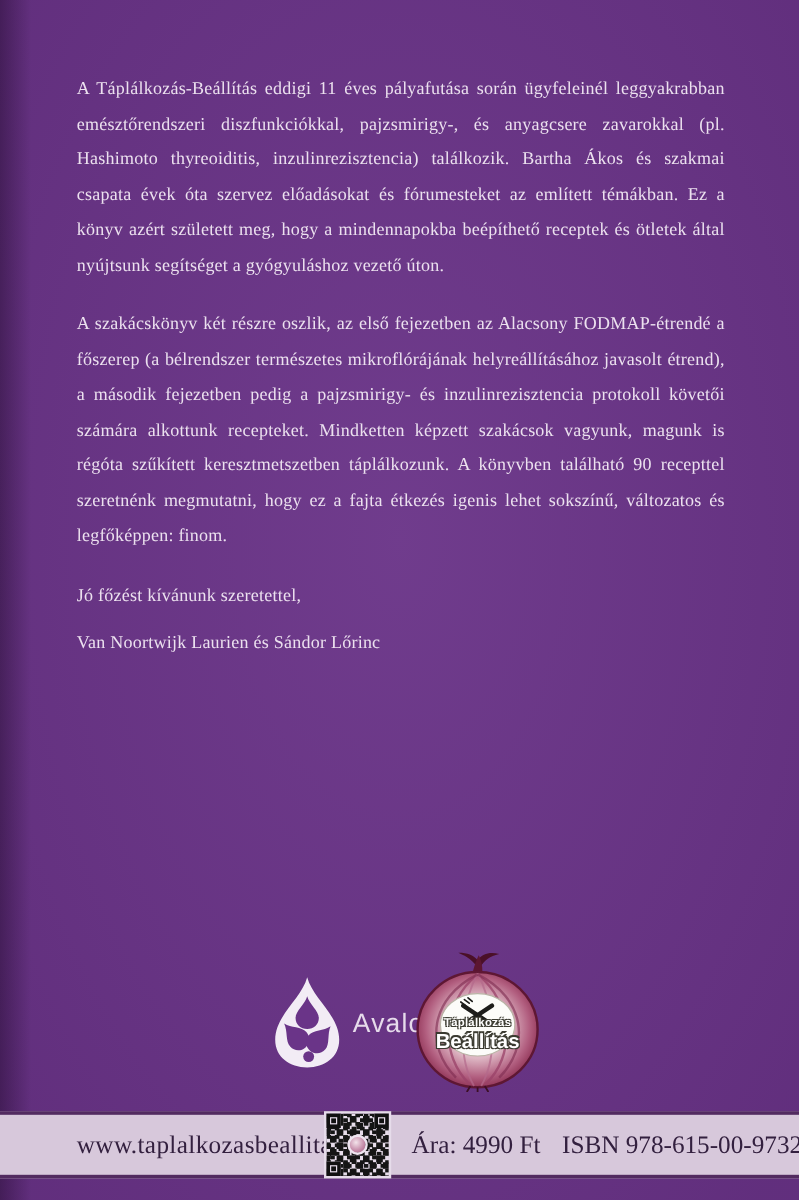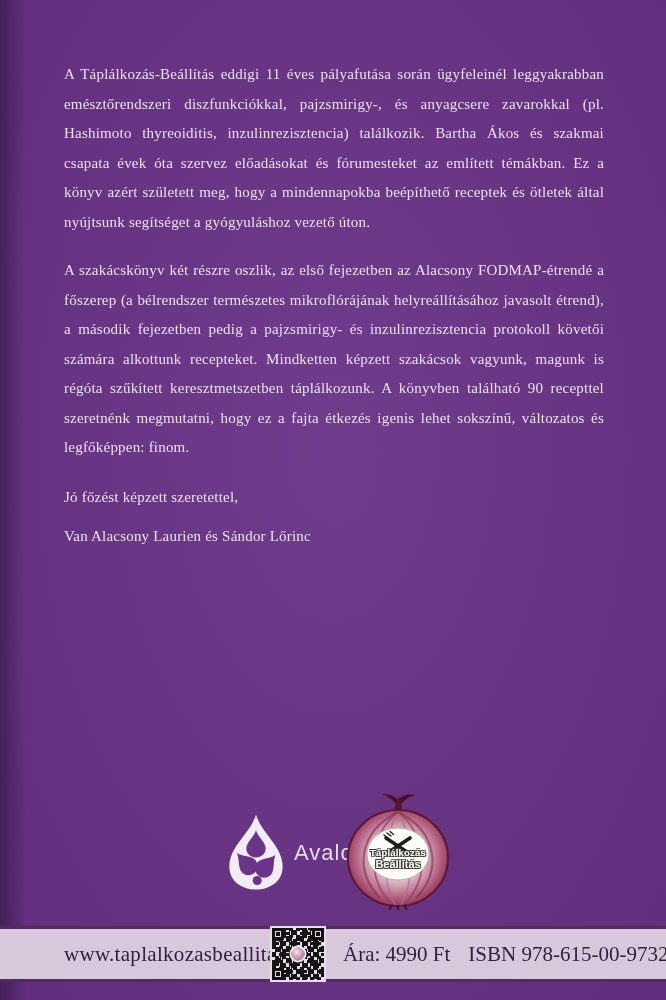--- a/index.html
+++ b/index.html
@@ -43,21 +43,21 @@
   }
   .onion-logo{position:absolute;left:342px;top:0px;width:112px;height:118px;}
   .onion-logo svg{position:absolute;left:0;top:0;}
   .badge-text{
     position:absolute;left:0;width:112px;text-align:center;
     font-family:Liberation Sans, sans-serif;color:#ffffff;
     text-shadow:-1px -1px 0 #3a3a30,1px -1px 0 #3a3a30,-1px 1px 0 #3a3a30,1px 1px 0 #3a3a30;
     line-height:1;white-space:nowrap;
   }
   .badge-line1{top:56px;font-size:9.5px;font-weight:700;letter-spacing:.2px;}
-  .badge-line2{top:67px;font-size:11px;font-weight:700;}
+  .badge-line2{top:67px;font-size:17px;font-weight:700;}
   
   .footer-band{
     position:absolute;left:0;top:926px;width:666px;height:56px;
     background:#d7c8db;
     border-top:3px solid #522b60;border-bottom:3px solid #522b60;
     box-sizing:border-box;
   }
   .footer-website{
     position:absolute;left:64px;top:50%;transform:translateY(-50%);
     font-size:21px;color:#33203f;letter-spacing:.3px;white-space:nowrap;
@@ -94,22 +94,22 @@
 </style>
 </head>
 <body>
 
 <div class="spine-shadow"></div>
 <div class="vignette"></div>
 
 <div class="blurb">
   <p>A Táplálkozás-Beállítás eddigi 11 éves pályafutása során ügyfeleinél leggyakrabban emésztőrendszeri diszfunkciókkal, pajzsmirigy-, és anyagcsere zavarokkal (pl. Hashimoto thyreoiditis, inzulinrezisztencia) találkozik. Bartha Ákos és szakmai csapata évek óta szervez előadásokat és fórumesteket az említett témákban. Ez a könyv azért született meg, hogy a mindennapokba beépíthető receptek és ötletek által nyújtsunk segítséget a gyógyuláshoz vezető úton.</p>
   <p>A szakácskönyv két részre oszlik, az első fejezetben az Alacsony FODMAP-étrendé a főszerep (a bélrendszer természetes mikroflórájának helyreállításához javasolt étrend), a második fejezetben pedig a pajzsmirigy- és inzulinrezisztencia protokoll követői számára alkottunk recepteket. Mindketten képzett szakácsok vagyunk, magunk is régóta szűkített keresztmetszetben táplálkozunk. A könyvben található 90 recepttel szeretnénk megmutatni, hogy ez a fajta étkezés igenis lehet sokszínű, változatos és legfőképpen: finom.</p>
-  <p class="signoff signoff-first">Jó főzést képzett szeretettel,</p>
-  <p class="signoff">Van Alacsony Laurien és Sándor Lőrinc</p>
+  <p class="signoff signoff-first">Jó főzést kívánunk szeretettel,</p>
+  <p class="signoff">Van Noortwijk Laurien és Sándor Lőrinc</p>
 </div>
 
 <div class="logo-row">
 
   <div class="avalomedica">
     <span>
       <svg width="76" height="80" viewBox="0 0 100 132" aria-hidden="true">
         <path d="M50 4 C58 34 94 56 94 90 C94 114 74 128 50 128 C26 128 6 114 6 90 C6 56 42 34 50 4 Z" fill="#f2ecf5"></path>
         <path d="M50 30 C53 41 66 50 66 60 C66 69 59 75 50 75 C41 75 34 69 34 60 C34 50 47 41 50 30 Z" fill="#6a3488"></path>
         <path d="M33 62 C36 73 48 81 48 91 C48 100 41 106 33 106 C25 106 18 100 18 91 C18 81 30 73 33 62 Z" fill="#6a3488" transform="rotate(-42 33 84)"></path>

